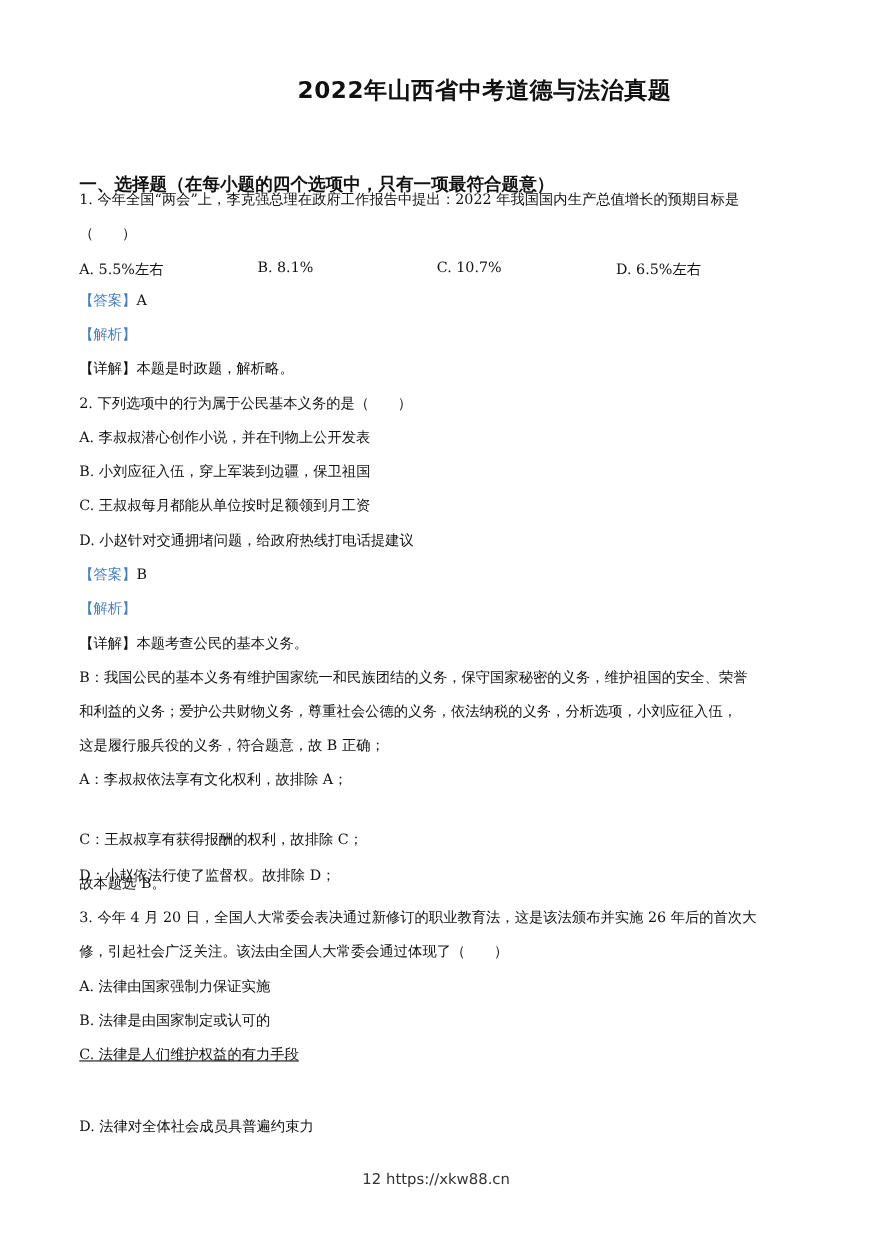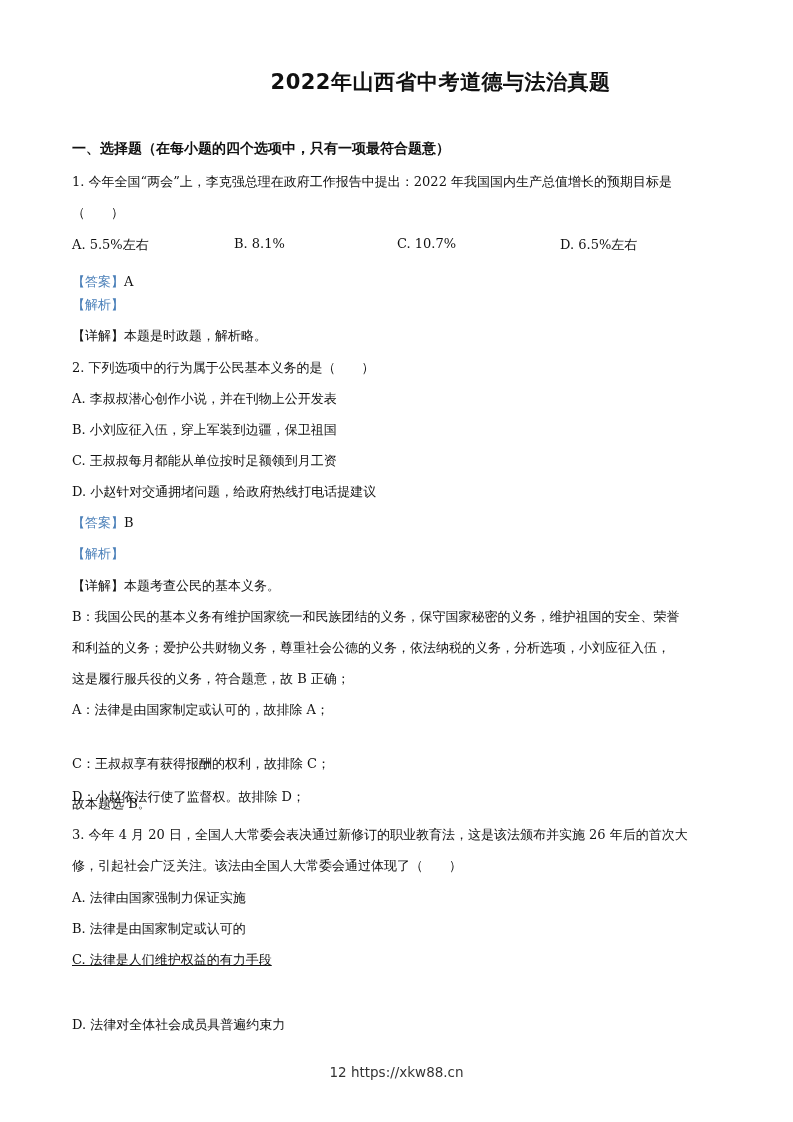--- a/index.html
+++ b/index.html
@@ -15,22 +15,22 @@
       font-family: "DejaVu Sans", "Liberation Sans", sans-serif;
       margin-left: 44px;
     }
     .subtitle {
       position: absolute; left: 0; width: 793px; top: 108px; text-align: center;
       font-size: 14px; font-weight: bold;
       font-family: "DejaVu Sans", "Liberation Sans", sans-serif;
       word-spacing: 10px;
     }
     .section {
-      position: absolute; left: 72px; top: 140px;
-      font-size: 14px; font-weight: bold;
+      position: absolute; left: 72px; top: 158px;
+      font-size: 16px; font-weight: bold;
       font-family: "DejaVu Sans", "Liberation Sans", sans-serif;
     }
     .line {
       position: absolute; left: 72px; font-size: 13px; line-height: 16px;
       white-space: nowrap; color: #111;
     }
     .blue { color: #4a7fb8; }
     .opts { position: absolute; left: 72px; font-size: 13px; width: 680px; }
     .opts span { position: absolute; top: 0; white-space: nowrap; }
     .footer {
@@ -48,40 +48,40 @@
   <div class="section">一、选择题（在每小题的四个选项中，只有一项最符合题意）</div>
 
   <div class="line" style="top:174px;">1. 今年全国“两会”上，李克强总理在政府工作报告中提出：2022 年我国国内生产总值增长的预期目标是</div>
   <div class="line" style="top:205px;">（　　）</div>
   <div class="opts" style="top:236px;">
     <span style="left:0;">A. 5.5%左右</span>
     <span style="left:162px;">B. 8.1%</span>
     <span style="left:325px;">C. 10.7%</span>
     <span style="left:488px;">D. 6.5%左右</span>
   </div>
-  <div class="line" style="top:274px;">
+  <div class="line" style="top:266px;">
     <span class="blue">【答案】</span><span>A</span>
   </div>
   <div class="line blue" style="top:297px;">【解析】</div>
   <div class="line" style="top:328px;">【详解】本题是时政题，解析略。</div>
 
   <div class="line" style="top:360px;">2. 下列选项中的行为属于公民基本义务的是（　　）</div>
   <div class="line" style="top:391px;">A. 李叔叔潜心创作小说，并在刊物上公开发表</div>
   <div class="line" style="top:422px;">B. 小刘应征入伍，穿上军装到边疆，保卫祖国</div>
   <div class="line" style="top:453px;">C. 王叔叔每月都能从单位按时足额领到月工资</div>
   <div class="line" style="top:484px;">D. 小赵针对交通拥堵问题，给政府热线打电话提建议</div>
   <div class="line" style="top:515px;">
     <span class="blue">【答案】</span><span>B</span>
   </div>
   <div class="line blue" style="top:546px;">【解析】</div>
   <div class="line" style="top:578px;">【详解】本题考查公民的基本义务。</div>
   <div class="line" style="top:609px;">B：我国公民的基本义务有维护国家统一和民族团结的义务，保守国家秘密的义务，维护祖国的安全、荣誉</div>
   <div class="line" style="top:640px;">和利益的义务；爱护公共财物义务，尊重社会公德的义务，依法纳税的义务，分析选项，小刘应征入伍，</div>
   <div class="line" style="top:671px;">这是履行服兵役的义务，符合题意，故 B 正确；</div>
-  <div class="line" style="top:702px;">A：法律是由国家制定或认可的，故排除 A；</div>
+  <div class="line" style="top:702px;">A：李叔叔依法享有文化权利，故排除 A；</div>
   <div class="line" style="top:756px;">C：王叔叔享有获得报酬的权利，故排除 C；</div>
   <div class="line" style="top:765px;margin-top:24px;">D：小赵依法行使了监督权。故排除 D；</div>
   <div class="line" style="top:796px;">故本题选 B。</div>
 
   <div class="line" style="top:827px;">3. 今年 4 月 20 日，全国人大常委会表决通过新修订的职业教育法，这是该法颁布并实施 26 年后的首次大</div>
   <div class="line" style="top:858px;">修，引起社会广泛关注。该法由全国人大常委会通过体现了（　　）</div>
   <div class="line" style="top:890px;">A. 法律由国家强制力保证实施</div>
   <div class="line" style="top:921px;">B. 法律是由国家制定或认可的</div>
   <div class="line" style="top:952px;text-decoration:underline;">C. 法律是人们维护权益的有力手段</div>
   <div class="line" style="top:983px;margin-top:34px;">D. 法律对全体社会成员具普遍约束力</div>

